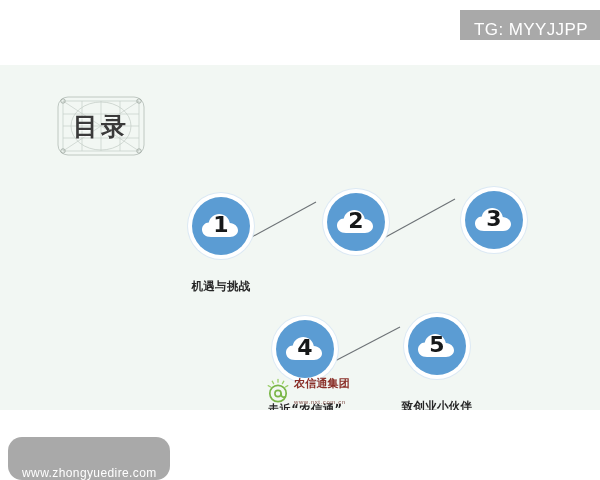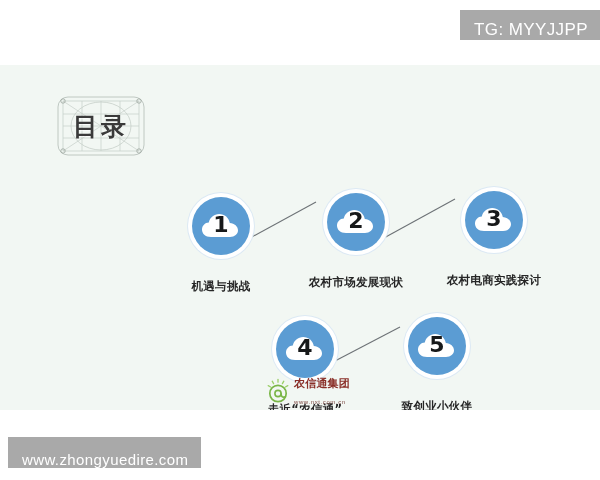--- a/index.html
+++ b/index.html
@@ -31,22 +31,23 @@
     top: 10px;
     right: 0;
     height: 30px;
     padding: 0 12px 0 14px;
     font-size: 17px;
   }
   #wm-bottom {
     left: 8px;
     top: 437px;
     height: 31px;
-    padding: 0 13px 0 14px;
-    font-size: 15px;
+    padding: 12px 13px 0 14px;
+    font-size: 12px;
+    border-radius: 14px;
   }
 
   
   #slide {
     position: absolute;
     left: 0;
     top: 65px;
     width: 600px;
     height: 345px;
     background: #f2f7f3;
@@ -239,33 +240,31 @@
 
   <div class="node" id="node-2">
     <div class="bubble">
       <svg class="cloud-svg" viewBox="0 0 42 30">
         <path d="M11 25 C5 25 2 21.5 2 17.5 C2 13.8 5 10.6 8.8 10.5
                  C9.8 5.6 14 2 19.2 2 C24.6 2 29 5.9 29.8 11
                  C34.5 11.3 38 14.5 38 18.3 C38 22.2 34.6 25 30 25 Z" fill="#ffffff"></path>
       </svg>
       <span class="num">2</span>
     </div>
-    <div class="node-label">农村市场发展现状</div>
   </div>
 
   <div class="node" id="node-3">
     <div class="bubble">
       <svg class="cloud-svg" viewBox="0 0 42 30">
         <path d="M11 25 C5 25 2 21.5 2 17.5 C2 13.8 5 10.6 8.8 10.5
                  C9.8 5.6 14 2 19.2 2 C24.6 2 29 5.9 29.8 11
                  C34.5 11.3 38 14.5 38 18.3 C38 22.2 34.6 25 30 25 Z" fill="#ffffff"></path>
       </svg>
       <span class="num">3</span>
     </div>
-    <div class="node-label">农村电商实践探讨</div>
   </div>
 
   <div class="node" id="node-4">
     <div class="bubble">
       <svg class="cloud-svg" viewBox="0 0 42 30">
         <path d="M11 25 C5 25 2 21.5 2 17.5 C2 13.8 5 10.6 8.8 10.5
                  C9.8 5.6 14 2 19.2 2 C24.6 2 29 5.9 29.8 11
                  C34.5 11.3 38 14.5 38 18.3 C38 22.2 34.6 25 30 25 Z" fill="#ffffff"></path>
       </svg>
       <span class="num">4</span>

